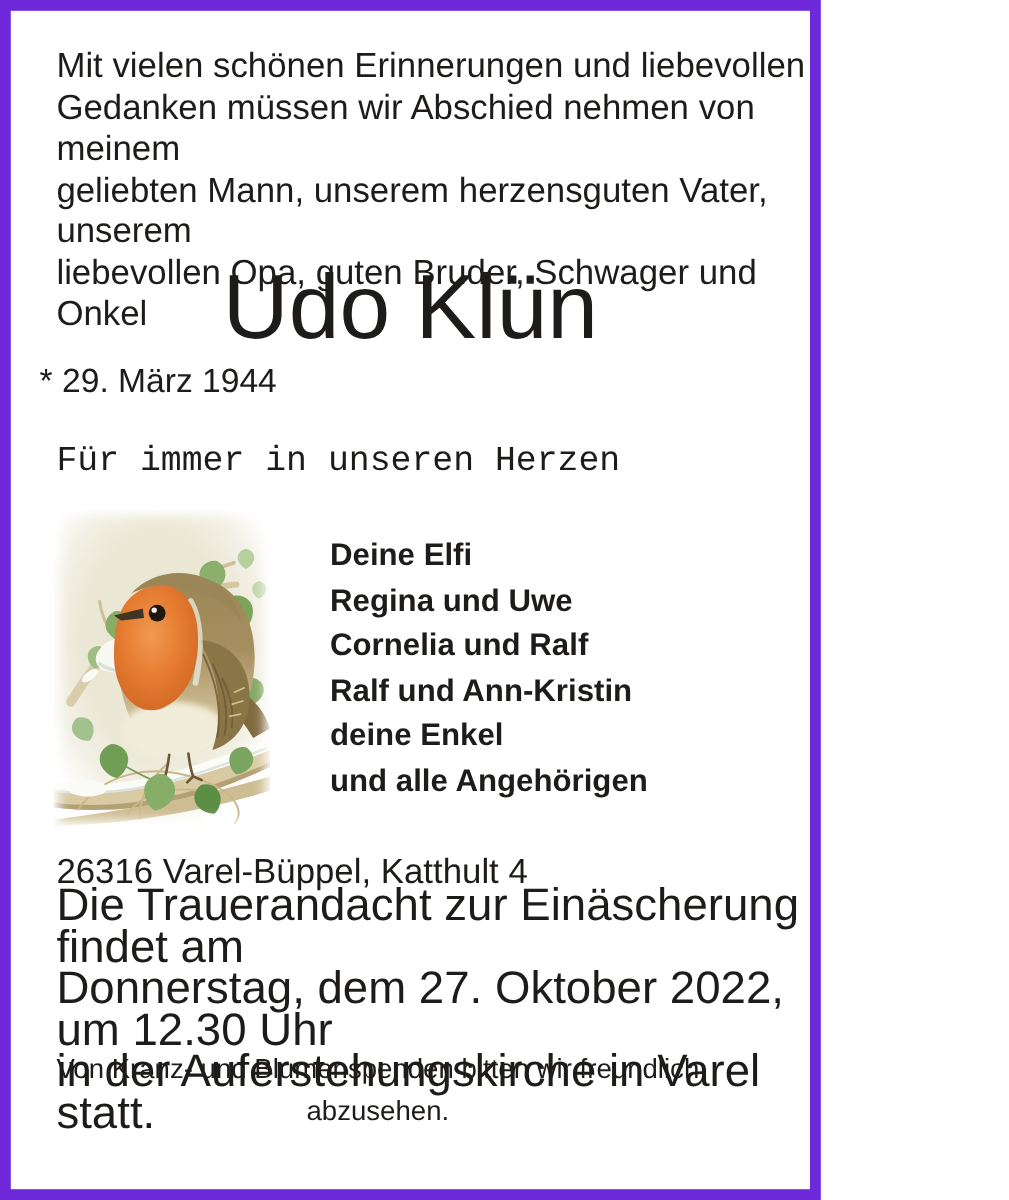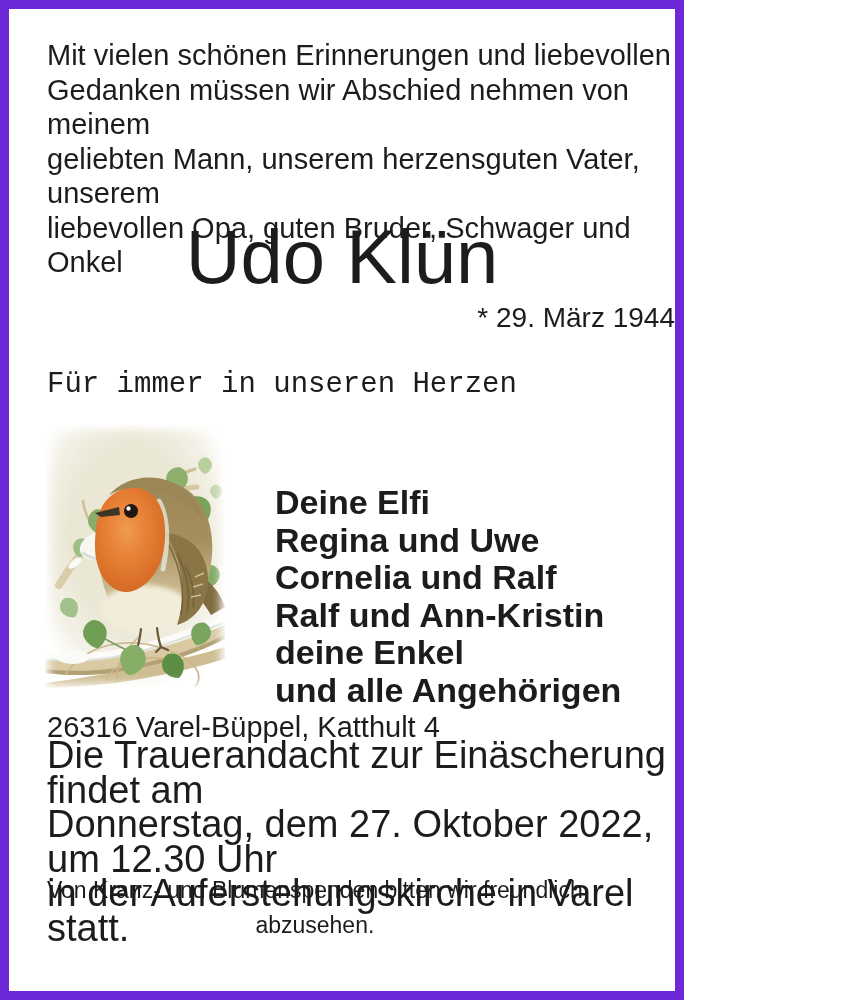--- a/index.html
+++ b/index.html
@@ -15,25 +15,25 @@
     border:9px solid #6d28d9;
     background:#ffffff;
     overflow:hidden;
   }
   .abs { position:absolute; color:#1e1c1a; }
   .pre { white-space:pre-line; }
 
   .intro      { left:38px;  top:29px;  font-size:29px; line-height:34.5px; }
   .name       { left:0; right:0; top:208px; text-align:center;
                 font-size:76px; line-height:80px; font-weight:normal; }
-  .dates      { left:0; right:0; top:292px; display:flex; justify-content:flex-end;
-                gap:48px; font-size:28px; line-height:34px; }
+  .dates      { left:0; right:0; top:292px; display:flex; justify-content:space-between;
+                gap:48px; font-size:28px; line-height:34px;padding-left:24px; }
   .motto      { left:38px;  top:359px; font-size:29px; line-height:34px;font-family:Liberation Mono, monospace; }
   .bird       { left:36px;  top:416px; width:180px; height:263px; }
-  .mourners   { left:266px; top:435px; font-size:34px; line-height:37.5px; font-weight:bold;margin-top:40px; }
+  .mourners   { left:266px; top:435px; font-size:26px; line-height:37.5px; font-weight:bold; }
   .address    { left:38px;  top:701px; font-size:29px; line-height:34px; }
   .service    { left:38px;  top:729px; font-size:38px; line-height:34.5px; }
   .donations  { left:38px;  top:864px; font-size:23px; line-height:34.5px;text-align:center; }
 </style>
 </head>
 <body>
 
 <div class="frame">
 
   <div class="abs intro pre">Mit vielen schönen Erinnerungen und liebevollen

